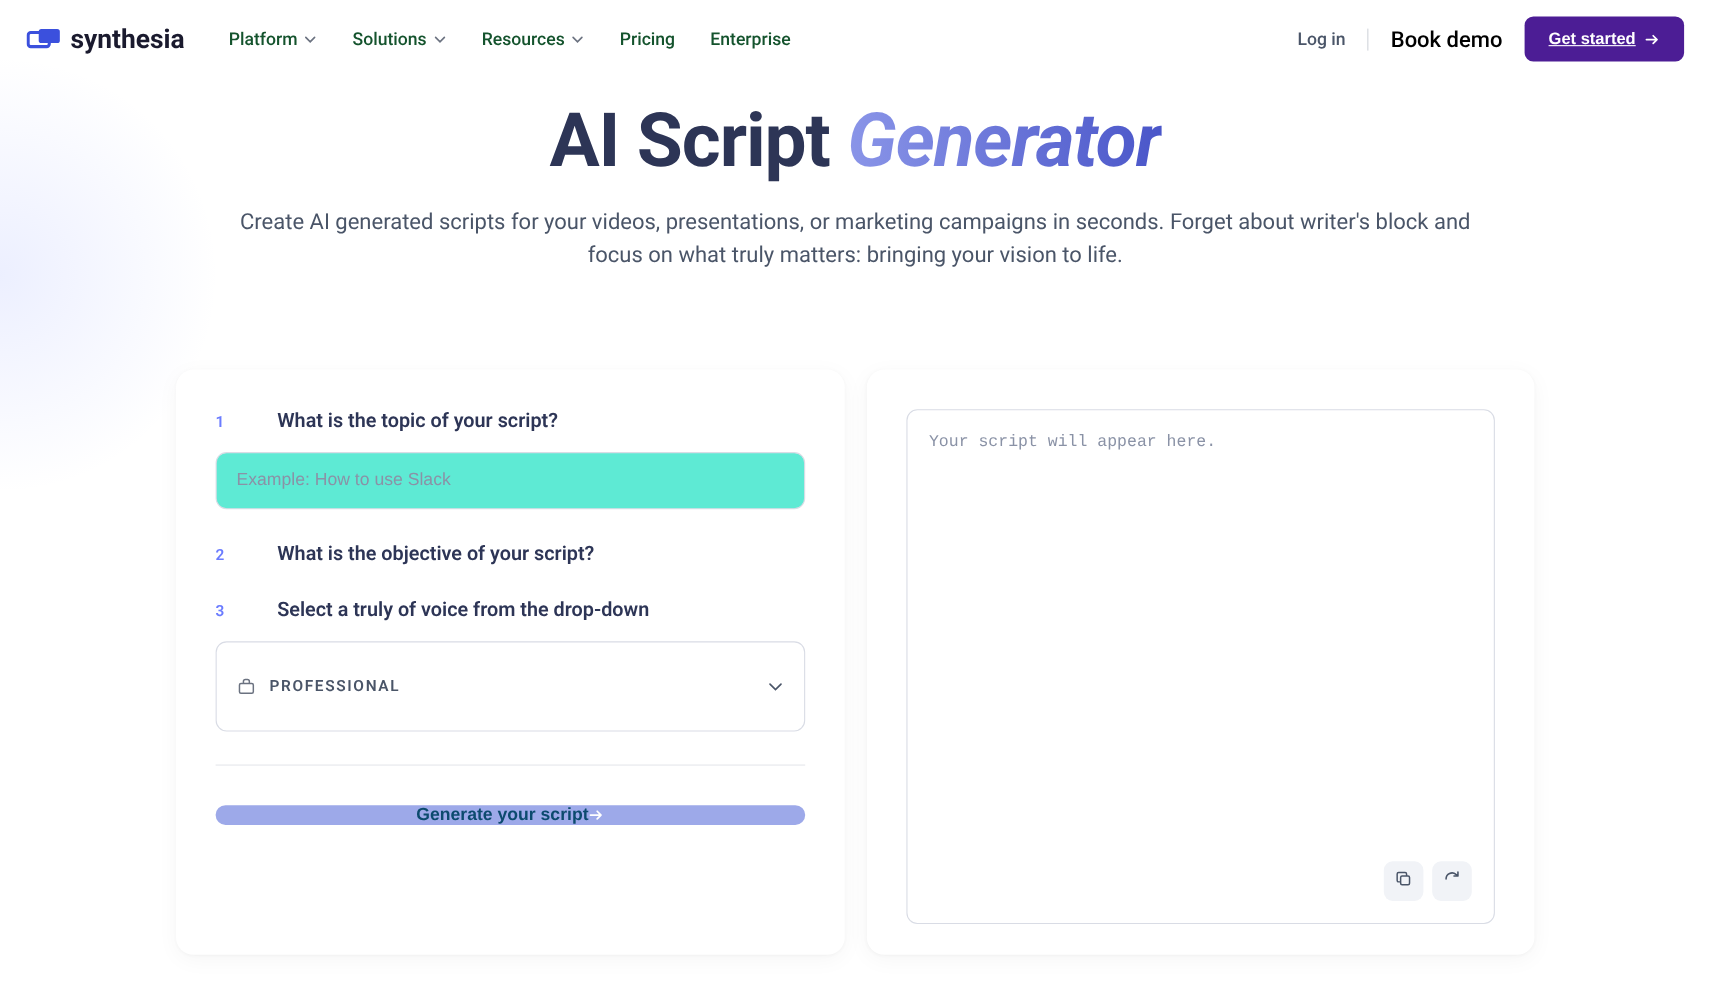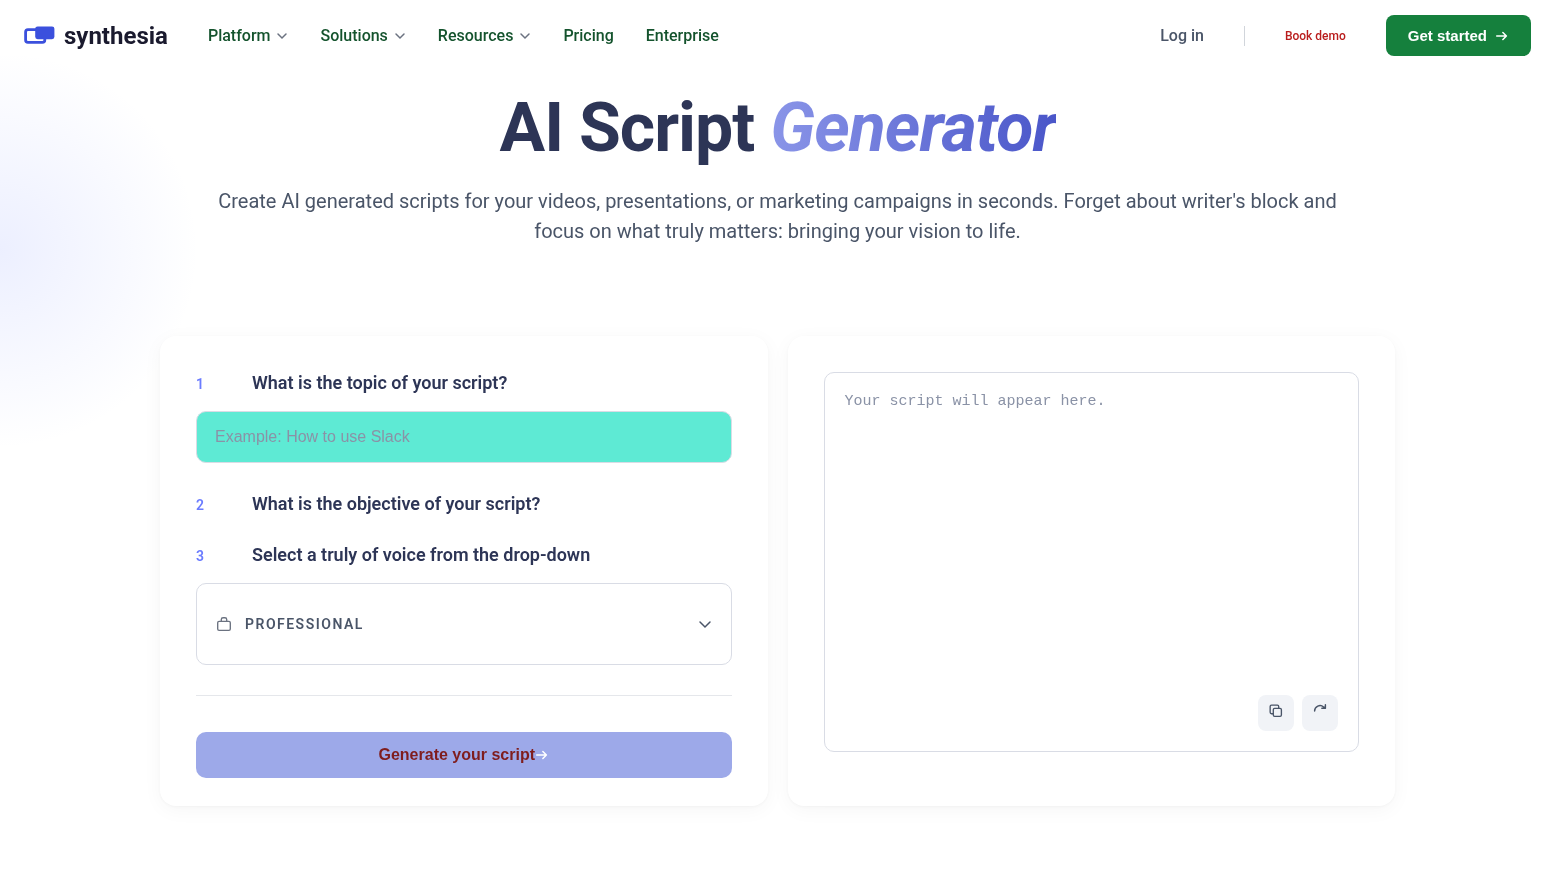--- a/index.html
+++ b/index.html
@@ -63,55 +63,56 @@
       height: 12px;
       display: flex;
       align-items: center;
       justify-content: center;
     }
     
     .header-right {
       margin-left: auto;
       display: flex;
       align-items: center;
-      gap: 40px;
+      gap: 20px;
     }
     
     .login-link {
       font-size: 16px;
       color: #4a5568;
       cursor: pointer;
       font-weight: 500;
     }
     
     .divider {
       width: 1px;
       height: 20px;
       background: #d1d5db;
     }
     
     .book-demo {
-      font-size: 12px;
-      color: #b91c1c;
+      font-size: 20px;
+      color: #000000;
       cursor: pointer;
       font-weight: 500;
     }
     
     .get-started-btn {
-      background: #15803d;
+      background: #4c1d95;
       color: #ffffff;
       border: none;
       border-radius: 8px;
       padding: 12px 22px;
       font-size: 15px;
       font-weight: 600;
       cursor: pointer;
       display: flex;
       align-items: center;
       gap: 8px;
+      text-decoration: underline;
     }
     
     
     .hero {
       text-align: center;
       padding: 20px 80px 40px;
     }
     
     .hero-title {
       font-size: 68px;
@@ -244,38 +245,37 @@
     
     .separator-line {
       height: 1px;
       background: #e5e7eb;
       margin: 24px 0 36px;
     }
     
     .generate-btn {
       width: 100%;
       background: #9da9e9;
-      color: #7f1d1d;
+      color: #0c4a6e;
       border: none;
       border-radius: 10px;
-      padding: 14px;
       font-size: 16px;
       font-weight: 600;
       cursor: pointer;
       display: flex;
       align-items: center;
       justify-content: center;
     }
     
     
     .output-area {
       border: 1px solid #d9dce5;
       border-radius: 10px;
       padding: 20px;
-      height: 380px;
+      height: 468px;
       position: relative;
       display: flex;
       flex-direction: column;
     }
     
     .output-text {
       font-family: 'Courier New', monospace;
       font-size: 15px;
       color: #8a92a6;
       flex: 1;

